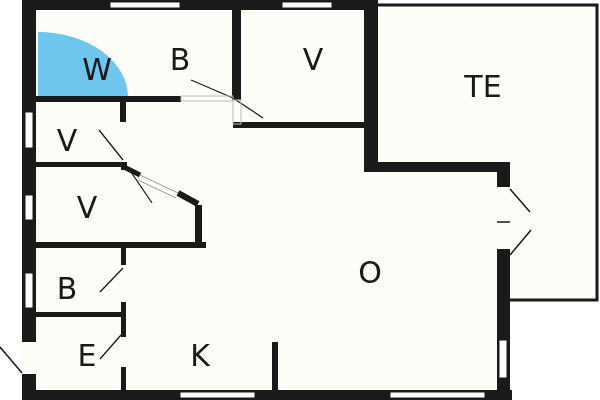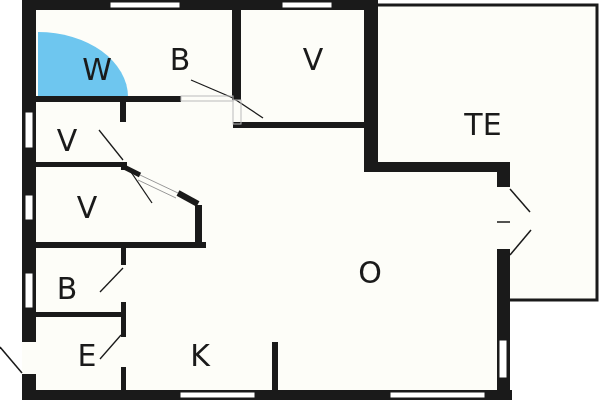--- a/index.html
+++ b/index.html
@@ -78,19 +78,19 @@
   </g>
   <g stroke="#bbbbbb" stroke-width="1" fill="none">
     <rect x="181" y="96" width="52" height="5"></rect>
     <rect x="233" y="100" width="8" height="24"></rect>
   </g>
 </svg>
 
 <div class="lbl" style="left:97px;top:70px;">W</div>
 <div class="lbl" style="left:180px;top:60px;">B</div>
 <div class="lbl" style="left:313px;top:60px;">V</div>
-<div class="lbl" style="left:483px;top:87px;margin-top:38px;">TE</div>
+<div class="lbl" style="left:483px;top:87px;">TE</div>
 <div class="lbl" style="left:67px;top:141px;">V</div>
 <div class="lbl" style="left:87px;top:208px;">V</div>
 <div class="lbl" style="left:67px;top:289px;">B</div>
 <div class="lbl" style="left:87px;top:356px;">E</div>
 <div class="lbl" style="left:200px;top:356px;">K</div>
 <div class="lbl" style="left:370px;top:273px;">O</div>
 
 </body></html>

